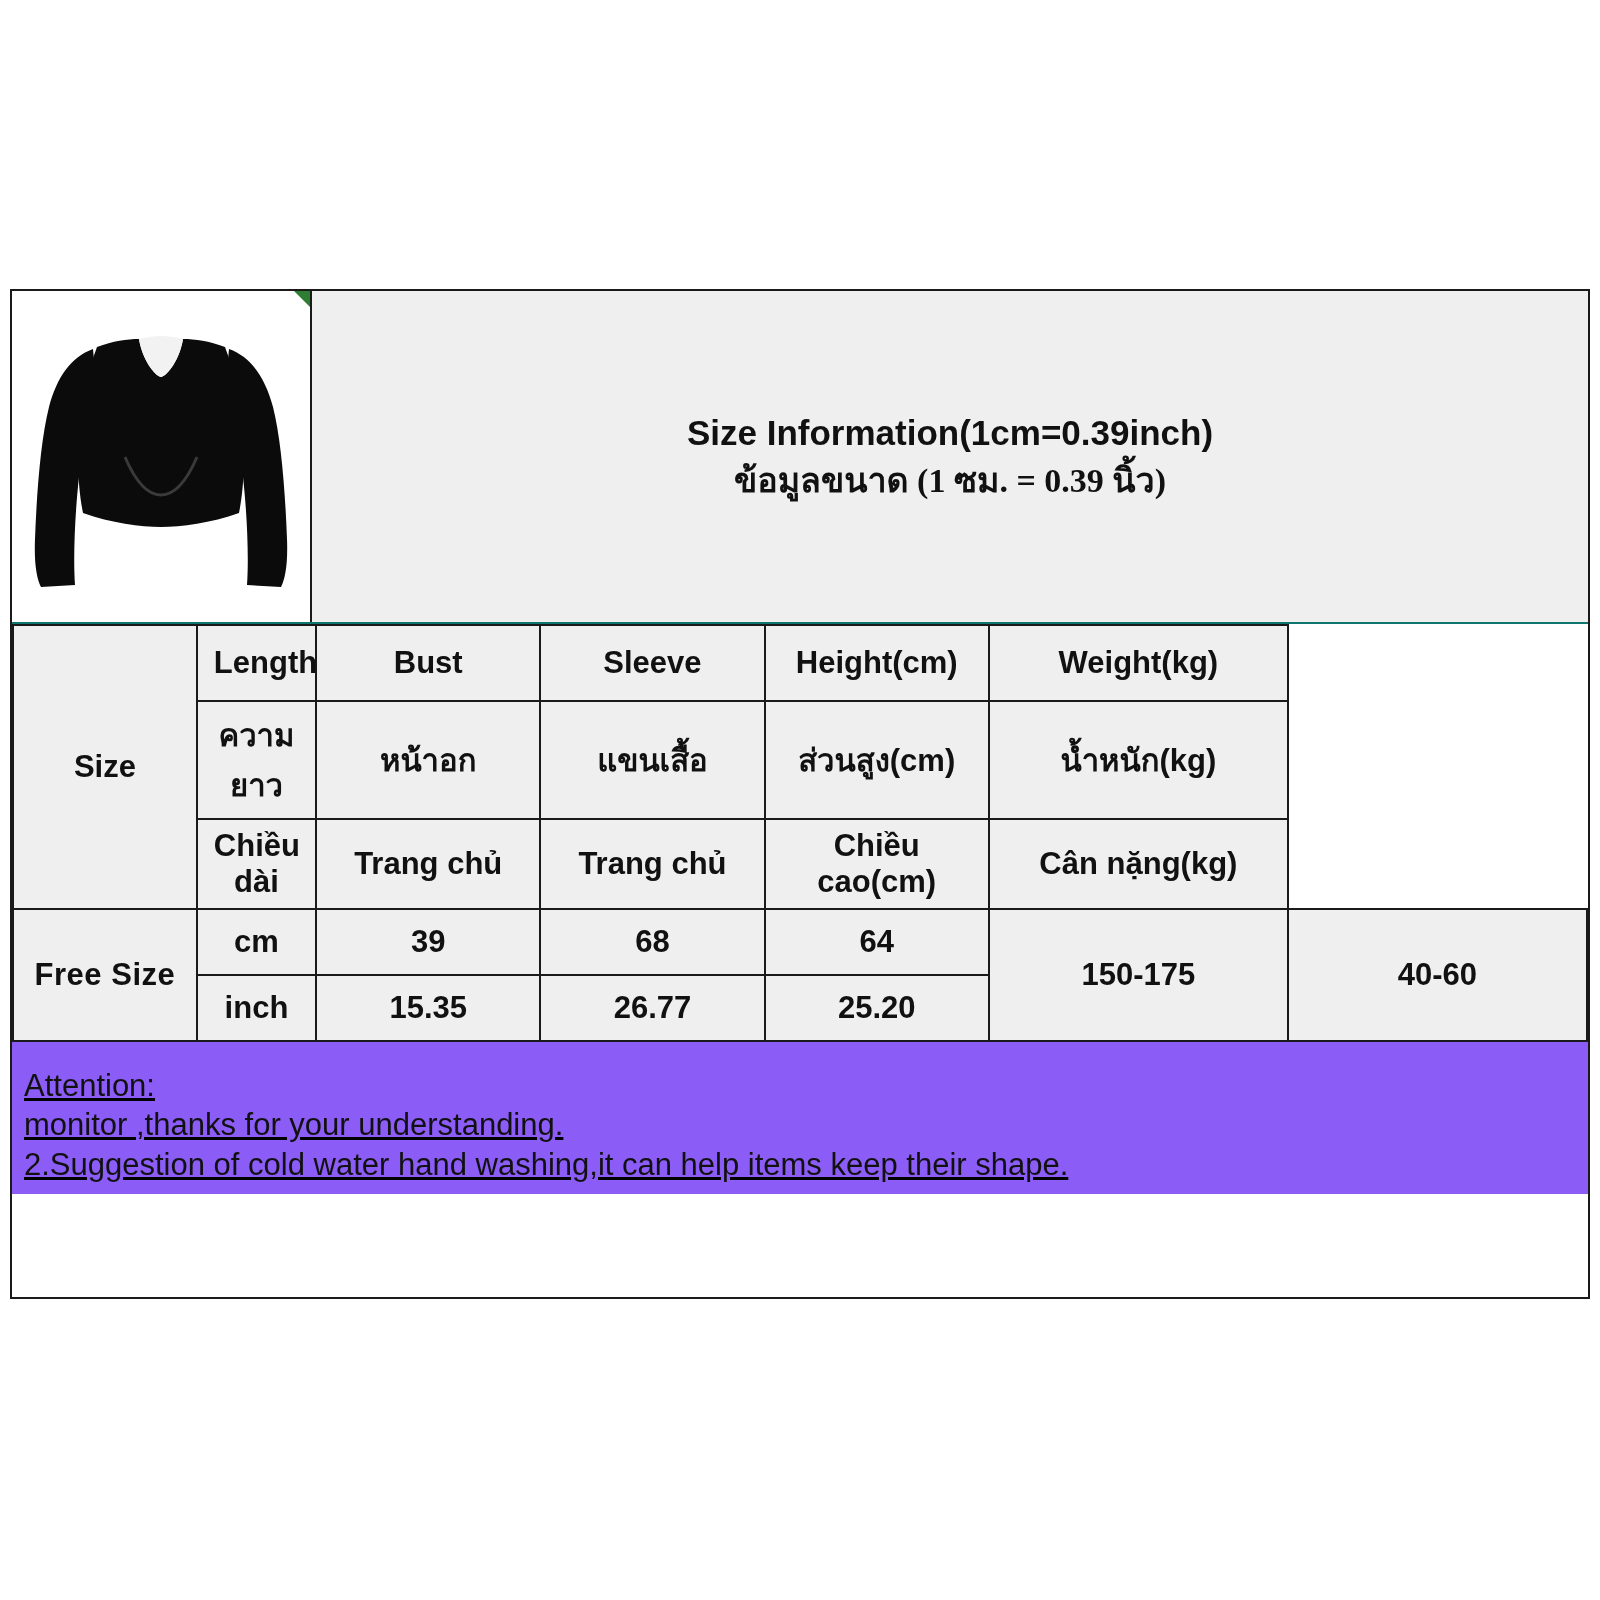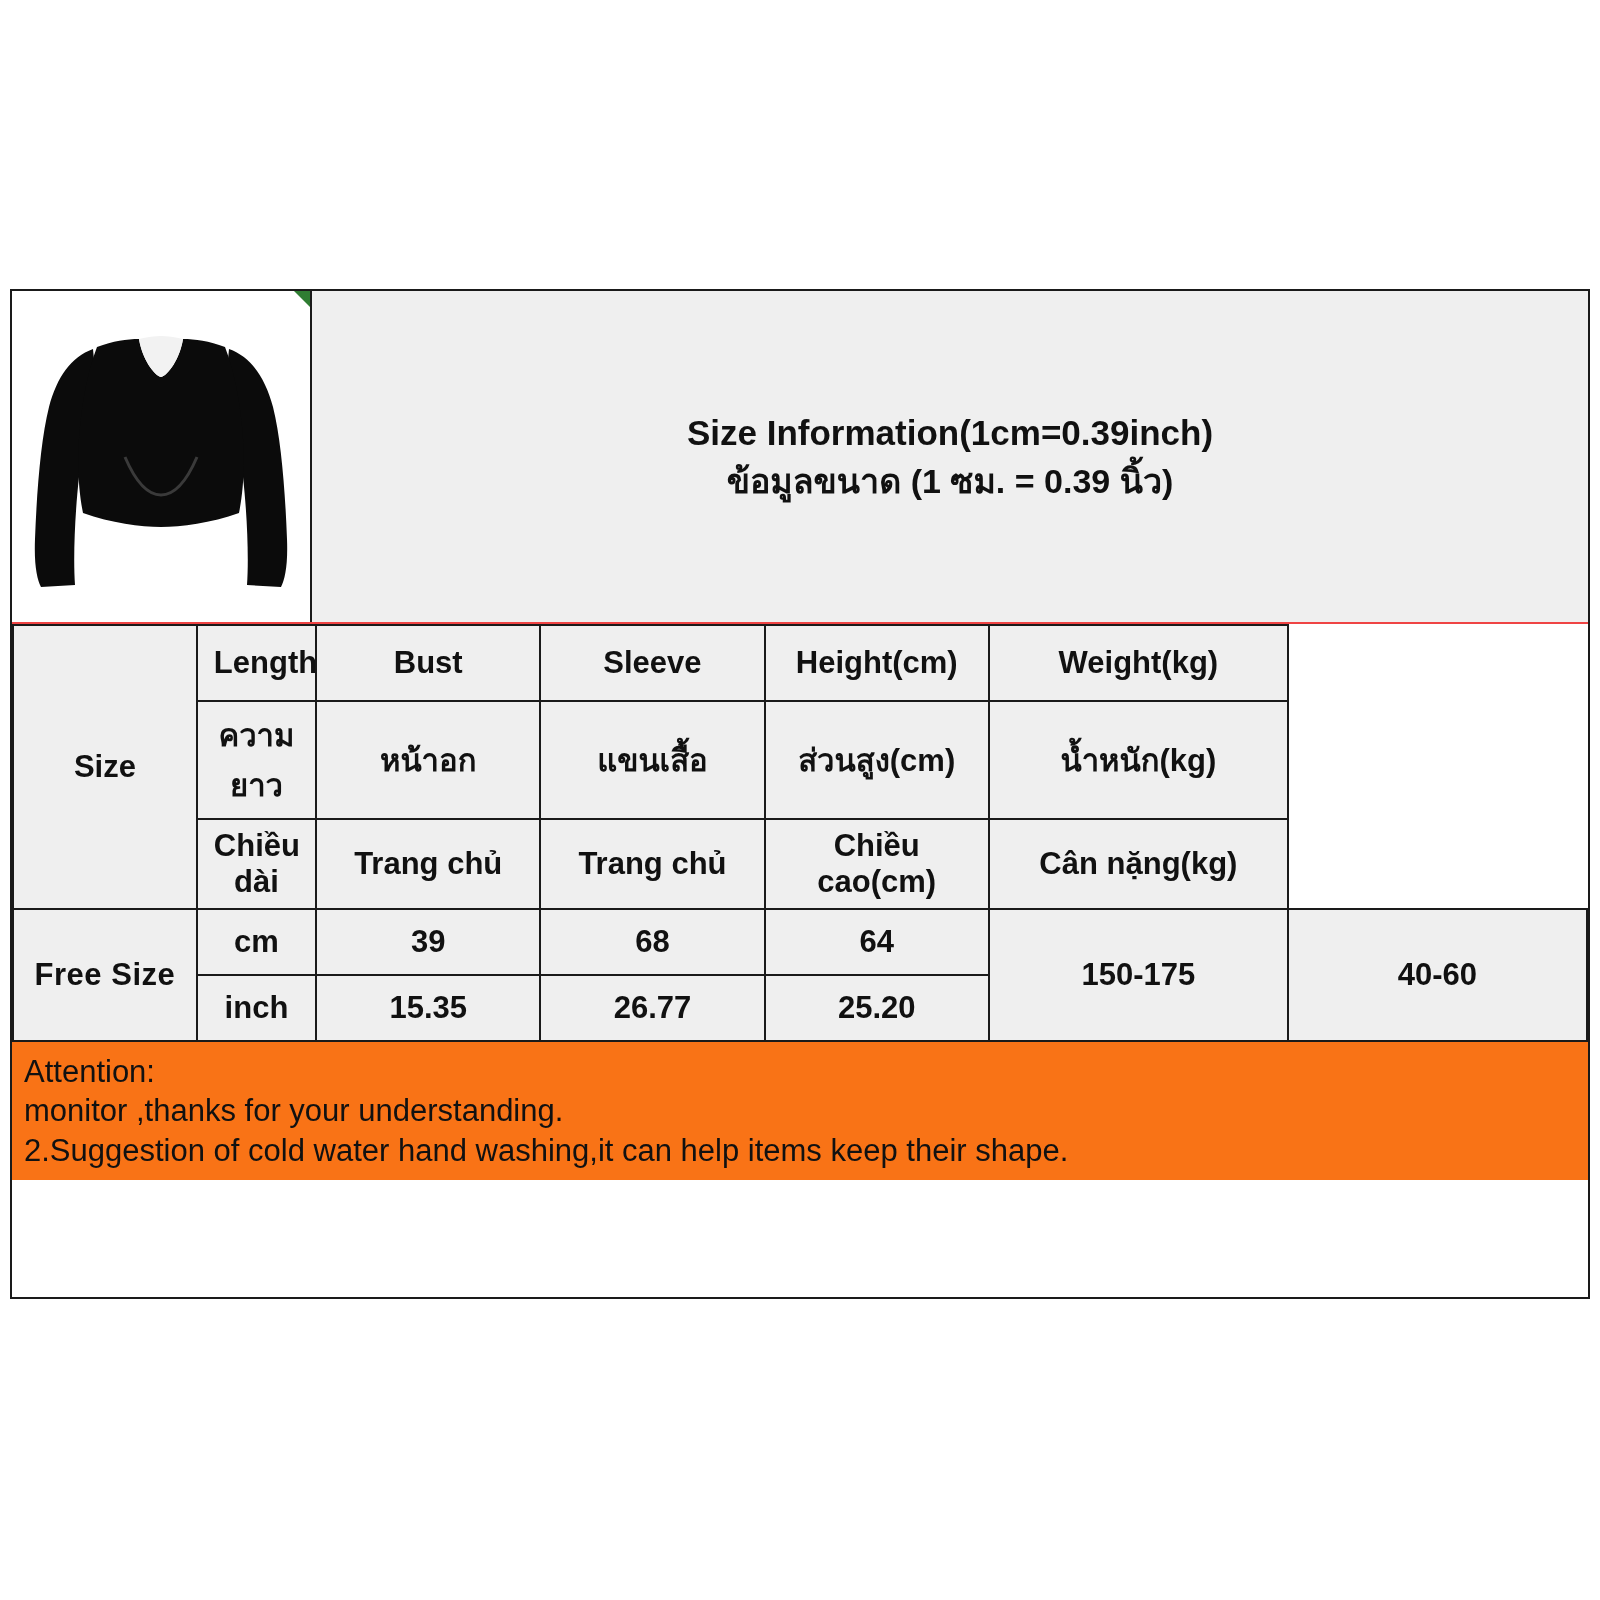--- a/index.html
+++ b/index.html
@@ -25,21 +25,21 @@
     border: 2px solid #1a1a1a;
     box-sizing: border-box;
     background: #ffffff;
     overflow: hidden;
   }
   
   .top-row {
     display: flex;
     height: 333px;
     box-sizing: border-box;
-    border-bottom: 2px solid #ef4444;
+    border-bottom: 2px solid #0f766e;
   }
   .product-cell {
     width: 300px;
     min-width: 300px;
     border-right: 2px solid #1a1a1a;
     box-sizing: border-box;
     position: relative;
     background: #ffffff;
     overflow: hidden;
   }
@@ -70,21 +70,21 @@
     padding: 6px 20px;
   }
   .title-cell .line {
     font-weight: bold;
     color: #111;
     text-align: center;
     line-height: 1.42;
     font-size: 35px;
     white-space: nowrap;
   }
-  .title-cell .line.th { font-size: 34px; }
+  .title-cell .line.th { font-size: 34px; font-family: Liberation Serif, serif; }
   .title-cell .line.vi { font-size: 35px; }
 
   
   table.size-table {
     width: 100%;
     border-collapse: collapse;
     table-layout: fixed;
   }
   table.size-table td {
     border: 2px solid #1a1a1a;
@@ -119,23 +119,24 @@
     font-size: 33px;
     height: 66px;
   }
   .col-size { width: 182px; }
   .col-unit { width: 118px; }
   .col-meas { width: 222px; }
   .col-hw   { width: 296px; }
 
   
   .attention {
-    padding: 10px 12px 10px 12px;
-    box-sizing: border-box;
-    background: #f97316;
+    padding: 24px 12px 10px 12px;
+    box-sizing: border-box;
+    background: #8b5cf6;
+    text-decoration: underline;
   }
   .attention p {
     margin: 0;
     color: #111;
     font-size: 31px;
     line-height: 1.27;
     font-weight: normal;
   }
 </style>
 </head>

